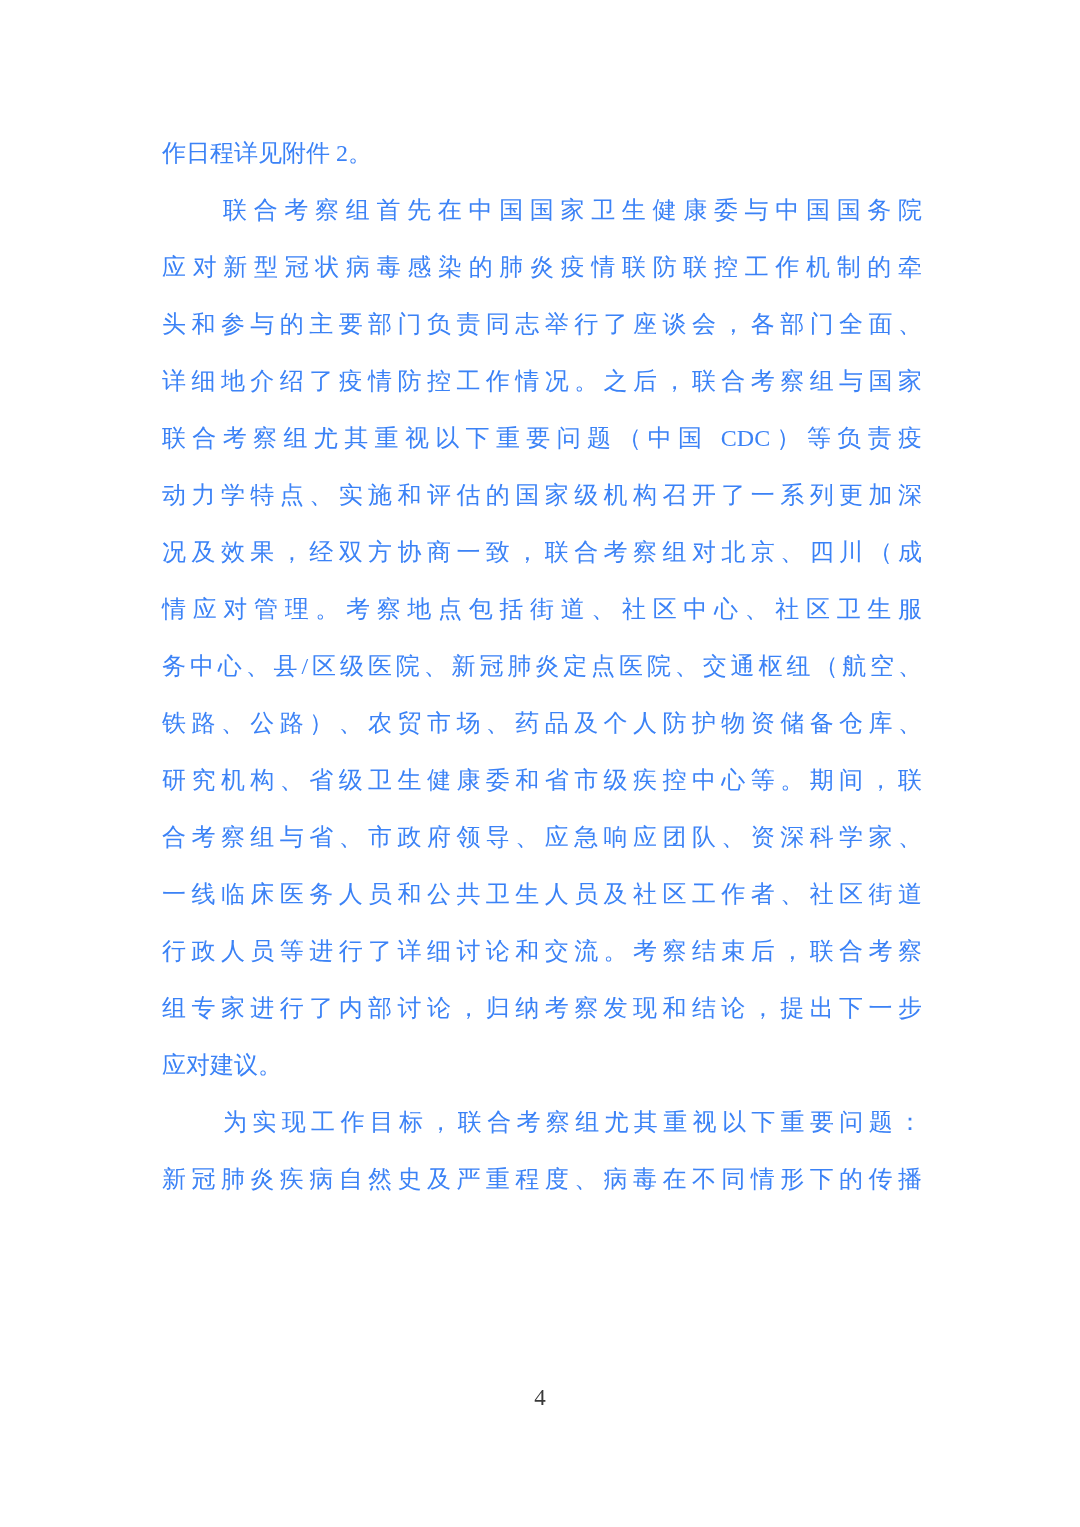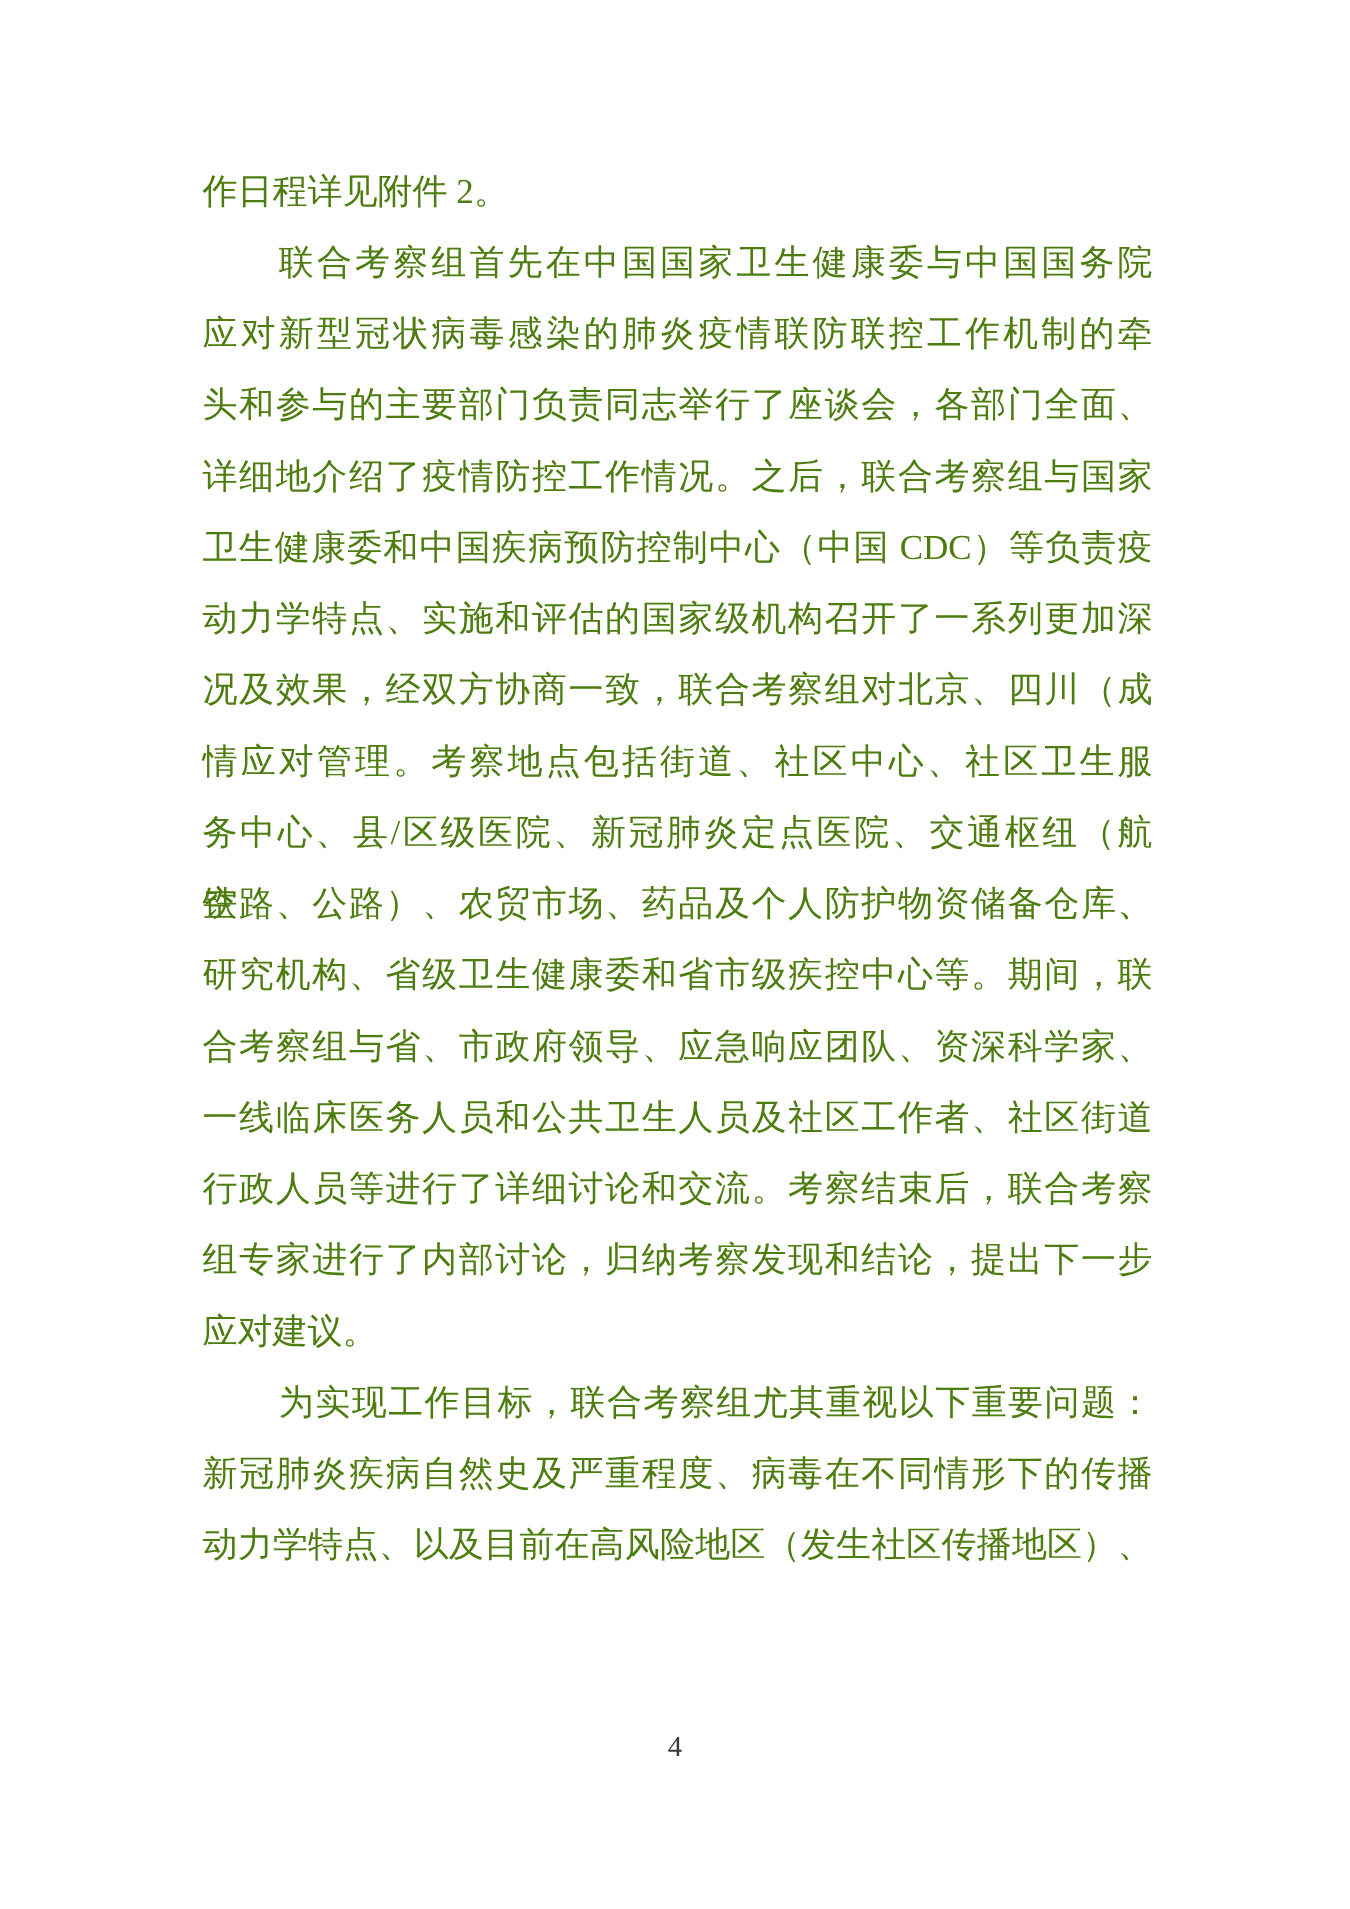--- a/index.html
+++ b/index.html
@@ -23,25 +23,25 @@
     height: 1527px;
     background: #ffffff;
   }
   .text-block {
     position: absolute;
     left: 162px;
     top: 125px;
     width: 760px;
   }
   .line {
-    font-size: 28px;
+    font-size: 24px;
     line-height: 57px;
     height: 57px;
     white-space: nowrap;
-    color: #4d7c0f;
+    color: #3b82f6;
     letter-spacing: 0;
   }
   
   .line.fill {
     white-space: normal;
     text-align: justify;
     text-align-last: justify;
     text-justify: inter-character;
   }
   
@@ -67,31 +67,30 @@
 </head>
 <body>
 
 <div class="page">
   <div class="text-block">
     <div class="line end">作日程详见附件 2。</div>
     <div class="line fill indent">联合考察组首先在中国国家卫生健康委与中国国务院</div>
     <div class="line fill">应对新型冠状病毒感染的肺炎疫情联防联控工作机制的牵</div>
     <div class="line fill">头和参与的主要部门负责同志举行了座谈会，各部门全面、</div>
     <div class="line fill">详细地介绍了疫情防控工作情况。之后，联合考察组与国家</div>
-    <div class="line fill">卫生健康委和中国疾病预防控制中心（中国 CDC）等负责疫</div>
+    <div class="line fill">联合考察组尤其重视以下重要问题（中国 CDC）等负责疫</div>
     <div class="line fill">动力学特点、实施和评估的国家级机构召开了一系列更加深</div>
     <div class="line fill">况及效果，经双方协商一致，联合考察组对北京、四川（成</div>
     <div class="line fill">情应对管理。考察地点包括街道、社区中心、社区卫生服</div>
     <div class="line fill">务中心、县/区级医院、新冠肺炎定点医院、交通枢纽（航空、</div>
     <div class="line fill">铁路、公路）、农贸市场、药品及个人防护物资储备仓库、</div>
     <div class="line fill">研究机构、省级卫生健康委和省市级疾控中心等。期间，联</div>
     <div class="line fill">合考察组与省、市政府领导、应急响应团队、资深科学家、</div>
     <div class="line fill">一线临床医务人员和公共卫生人员及社区工作者、社区街道</div>
     <div class="line fill">行政人员等进行了详细讨论和交流。考察结束后，联合考察</div>
     <div class="line fill">组专家进行了内部讨论，归纳考察发现和结论，提出下一步</div>
     <div class="line end">应对建议。</div>
     <div class="line fill indent">为实现工作目标，联合考察组尤其重视以下重要问题：</div>
     <div class="line fill">新冠肺炎疾病自然史及严重程度、病毒在不同情形下的传播</div>
-    <div class="line fill">动力学特点、以及目前在高风险地区（发生社区传播地区）、</div>
   </div>
 
   <div class="page-number">4</div>
 </div>
 
 </body></html>

